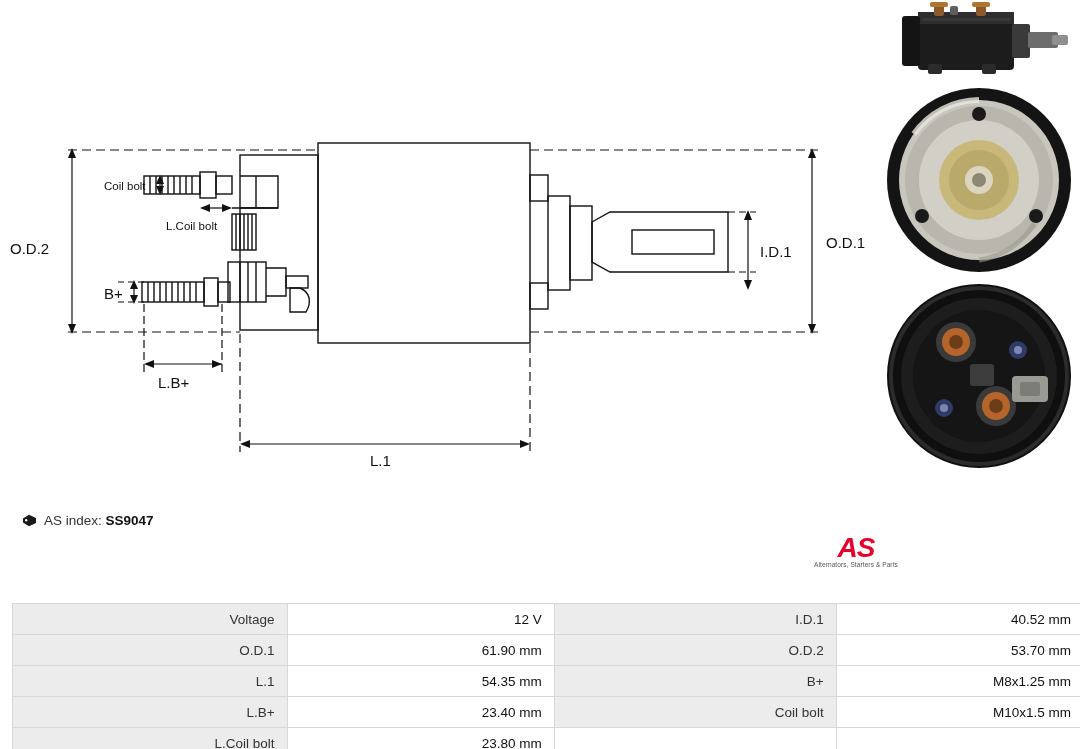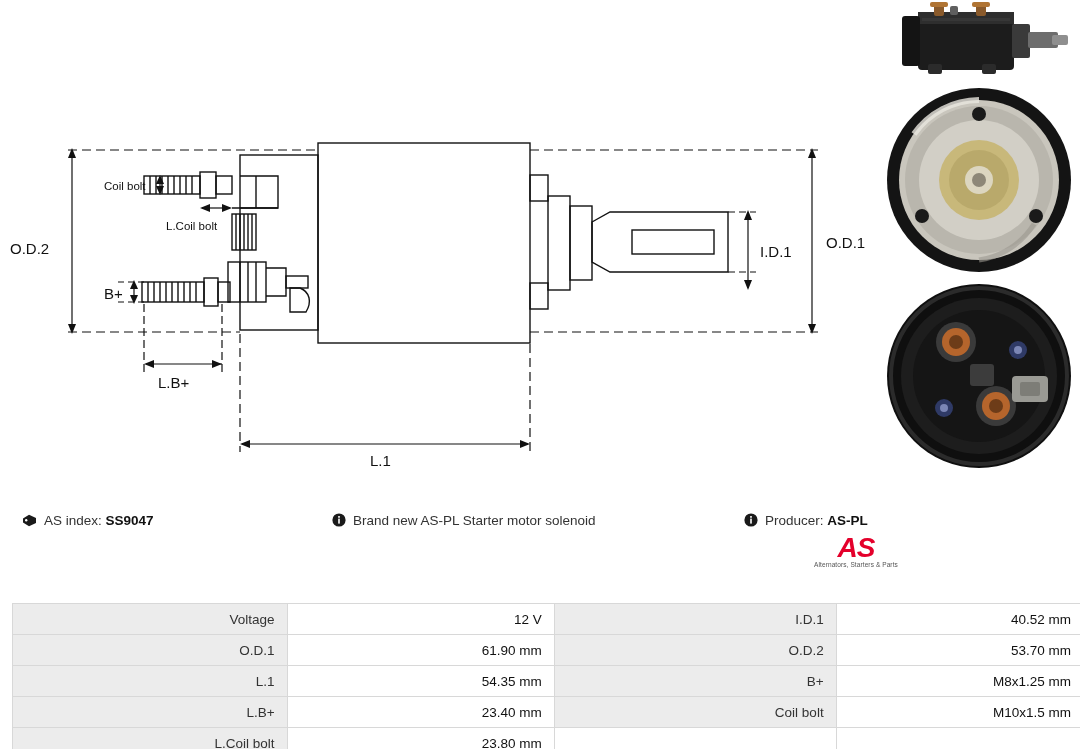--- a/index.html
+++ b/index.html
@@ -347,40 +347,21 @@
       <span class="col-a">
         <span class="tag-icon">
           <svg width="15" height="13" viewBox="0 0 15 13" xmlns="http://www.w3.org/2000/svg">
             <path d="M1 4.5 L7 0.8 L14 4 L14 9 L7 12.2 L1 8.5 Z" fill="#1a1a1a"></path>
             <circle cx="4.2" cy="6.3" r="1.2" fill="#ffffff"></circle>
           </svg>
         </span><span class="lbl">AS index:</span>
         <span class="val">SS9047</span>
       </span>
 
-      <span class="col-b">
-        <span class="i-icon">
-          <svg width="14" height="14" viewBox="0 0 14 14" xmlns="http://www.w3.org/2000/svg">
-            <circle cx="7" cy="7" r="6.6" fill="#1a1a1a"></circle>
-            <rect x="6.2" y="5.6" width="1.6" height="5" fill="#ffffff"></rect>
-            <rect x="6.2" y="3" width="1.6" height="1.8" fill="#ffffff"></rect>
-          </svg>
-        </span><span class="lbl">Brand new AS-PL Starter motor solenoid</span>
-      </span>
-
-      <span class="col-c">
-        <span class="i-icon">
-          <svg width="14" height="14" viewBox="0 0 14 14" xmlns="http://www.w3.org/2000/svg">
-            <circle cx="7" cy="7" r="6.6" fill="#1a1a1a"></circle>
-            <rect x="6.2" y="5.6" width="1.6" height="5" fill="#ffffff"></rect>
-            <rect x="6.2" y="3" width="1.6" height="1.8" fill="#ffffff"></rect>
-          </svg>
-        </span><span class="lbl">Producer:</span>
-        <span class="val">AS-PL</span>
-      </span>
+
     </div>
 
   </div>
 
   <div id="logo">
     <div class="logo-main">AS</div>
     <div class="logo-sub">Alternators, Starters &amp; Parts</div>
   </div>
 
   <table id="spec">

